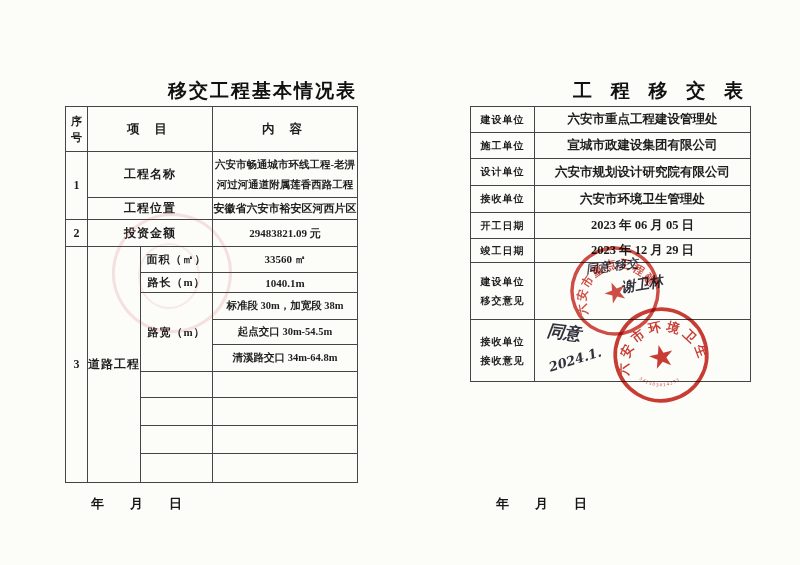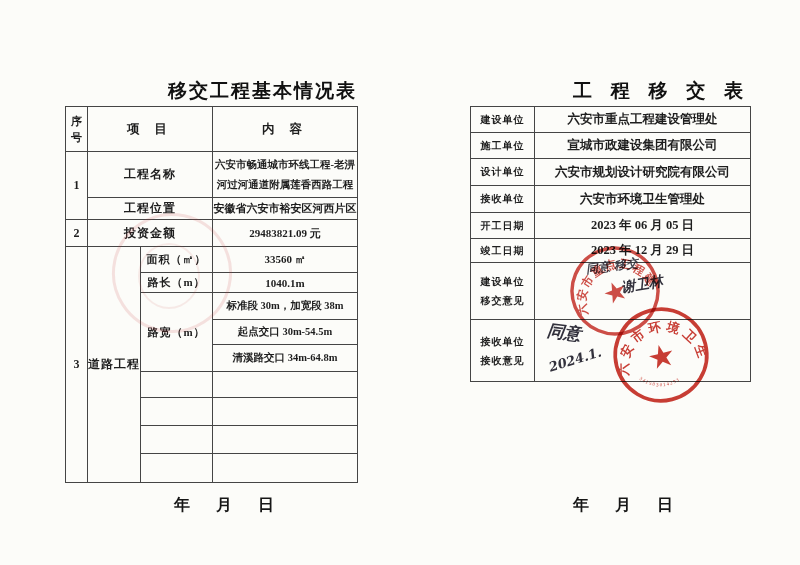--- a/index.html
+++ b/index.html
@@ -21,21 +21,21 @@
 
   .no-col{font-size:11px;line-height:1.5;}
   .hdr{letter-spacing:6px;font-size:12.5px;font-weight:700;}
   .val{font-size:11px;margin-top:16px;}
   .val-sm{font-size:10.5px;letter-spacing:0;}
   .lbl{font-size:12px;letter-spacing:1px;}
   .two-line div{line-height:1.9;}
   .r-lbl{font-size:10px;letter-spacing:1px;}
   .r-val{font-size:12.5px;}
 
-  .date-line{position:absolute;text-align:center;font-weight:700;font-size:16px;color:#161616;}
+  .date-line{position:absolute;text-align:left;font-weight:700;font-size:13px;color:#161616;}
   #date-left{left:65px;top:495px;width:292px;padding-right:4px;}
   #date-right{left:470px;top:495px;width:280px;padding-right:4px;}
   .date-line span{margin-left:26px;}
 
   
   .stamp{position:absolute;mix-blend-mode:multiply;pointer-events:none;}
   #stamp1{left:569px;top:245px;width:92px;height:92px;transform:rotate(-22deg);opacity:.82;}
   #stamp2{left:612px;top:306px;width:98px;height:98px;transform:rotate(-14deg);opacity:.9;}
   #stamp-faint{left:112px;top:213px;width:114px;height:114px;border:3px solid rgba(198,70,66,.15);
     border-radius:50%;position:absolute;transform:rotate(12deg);}

